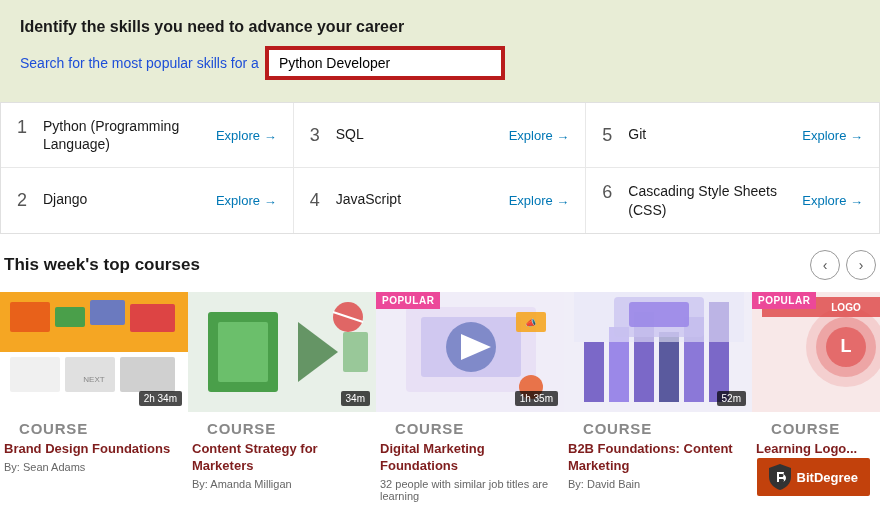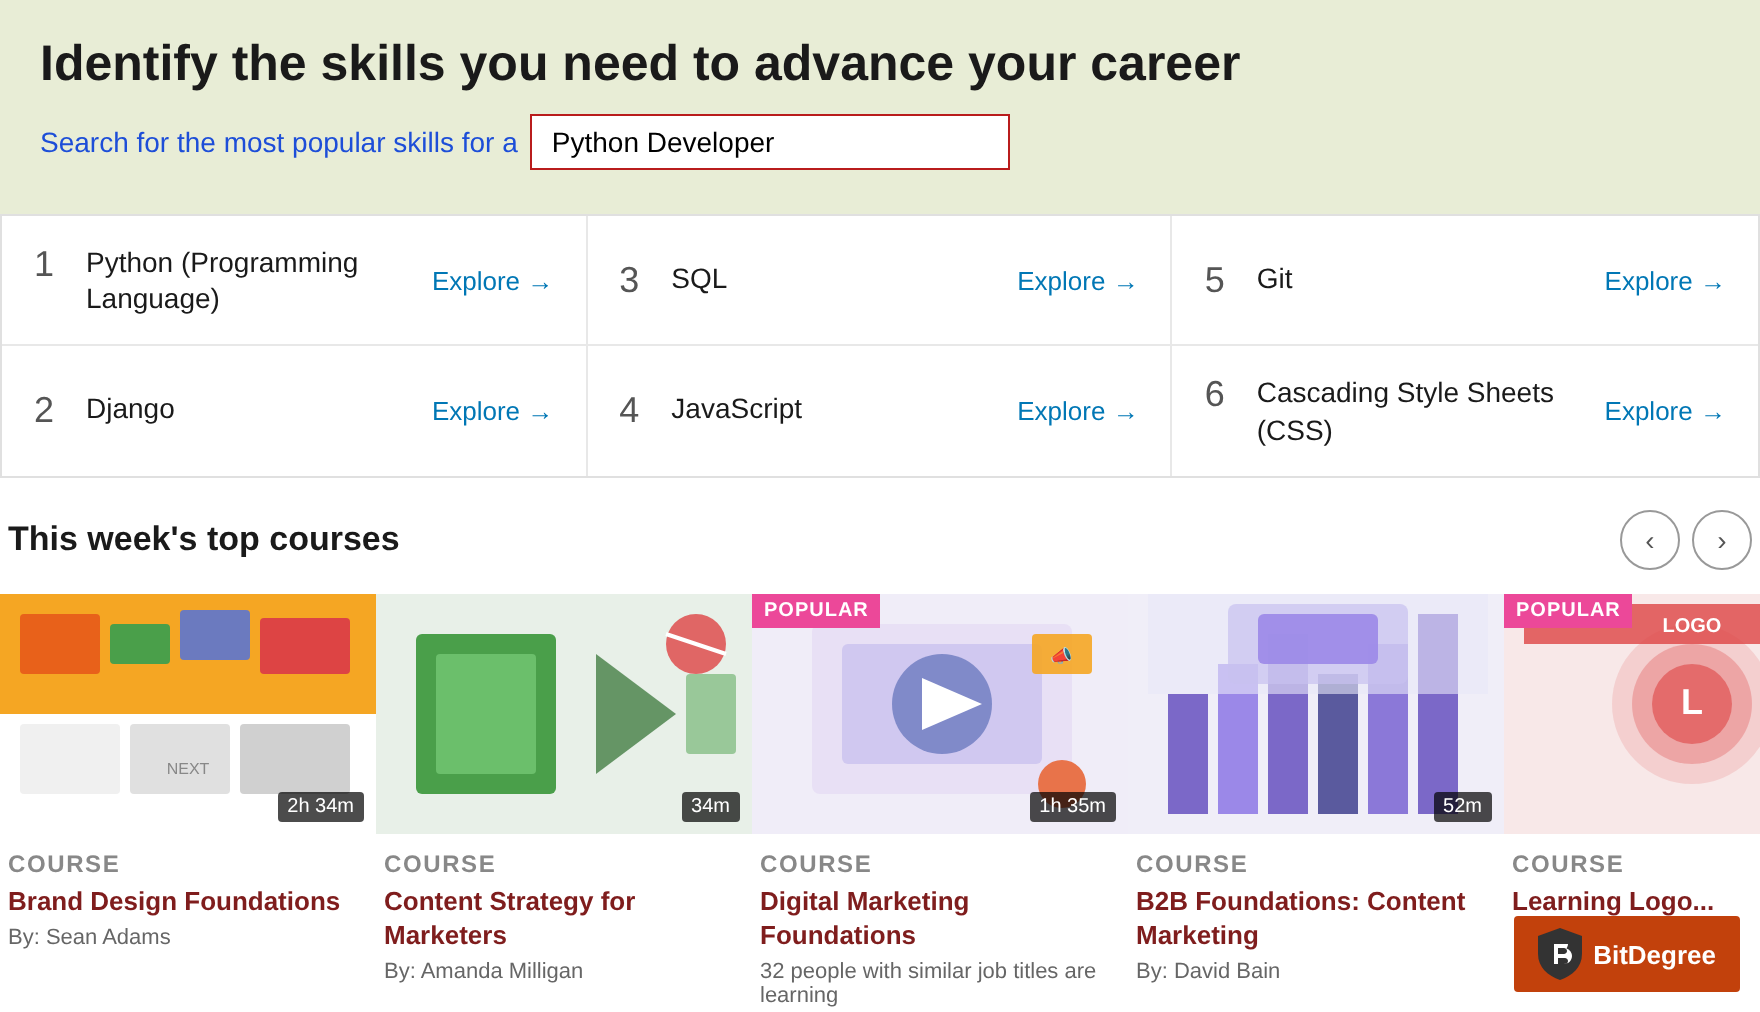--- a/index.html
+++ b/index.html
@@ -4,36 +4,36 @@
   <style>
     * { box-sizing: border-box; margin: 0; padding: 0; }
     body { font-family: -apple-system, BlinkMacSystemFont, 'Segoe UI', sans-serif; font-size: 14px; background: #fff; color: #1a1a1a; width: 880px; }
 
     
     .hero-section {
       background: #e8edd6;
       padding: 18px 20px 22px;
     }
     .hero-title {
-      font-size: 25px;
+      font-size: 16px;
       font-weight: 700;
       margin-bottom: 10px;
       color: #1a1a1a;
     }
     .hero-search-row {
       display: flex;
       align-items: center;
       gap: 6px;
     }
     .hero-search-label {
       font-size: 14px;
       color: #1d4ed8;
     }
     .hero-search-input {
-      border: 1px solid #b91c1c;
+      border: 4px solid #b91c1c;
       padding: 5px 10px;
       font-size: 14px;
       width: 240px;
       background: #fff;
       outline: none;
     }
 
     
     .skills-section {
       border: 1px solid #e0e0e0;
@@ -144,26 +144,27 @@
       background: rgba(0,0,0,0.7);
       color: #fff;
       font-size: 10px;
       padding: 2px 5px;
       border-radius: 2px;
     }
     .course-info {
       padding: 8px 4px 4px;
     }
     .course-type {
-      font-size: 12px;
+      font-size: 15px;
       font-weight: 600;
       color: #888;
       letter-spacing: 0.8px;
       text-transform: uppercase;
       margin-bottom: 4px;
+      margin-left: 15px;
     }
     .course-title-text {
       font-size: 13px;
       font-weight: 600;
       color: #7f1d1d;
       line-height: 1.3;
       margin-bottom: 3px;
     }
     .course-author {
       font-size: 11px;

